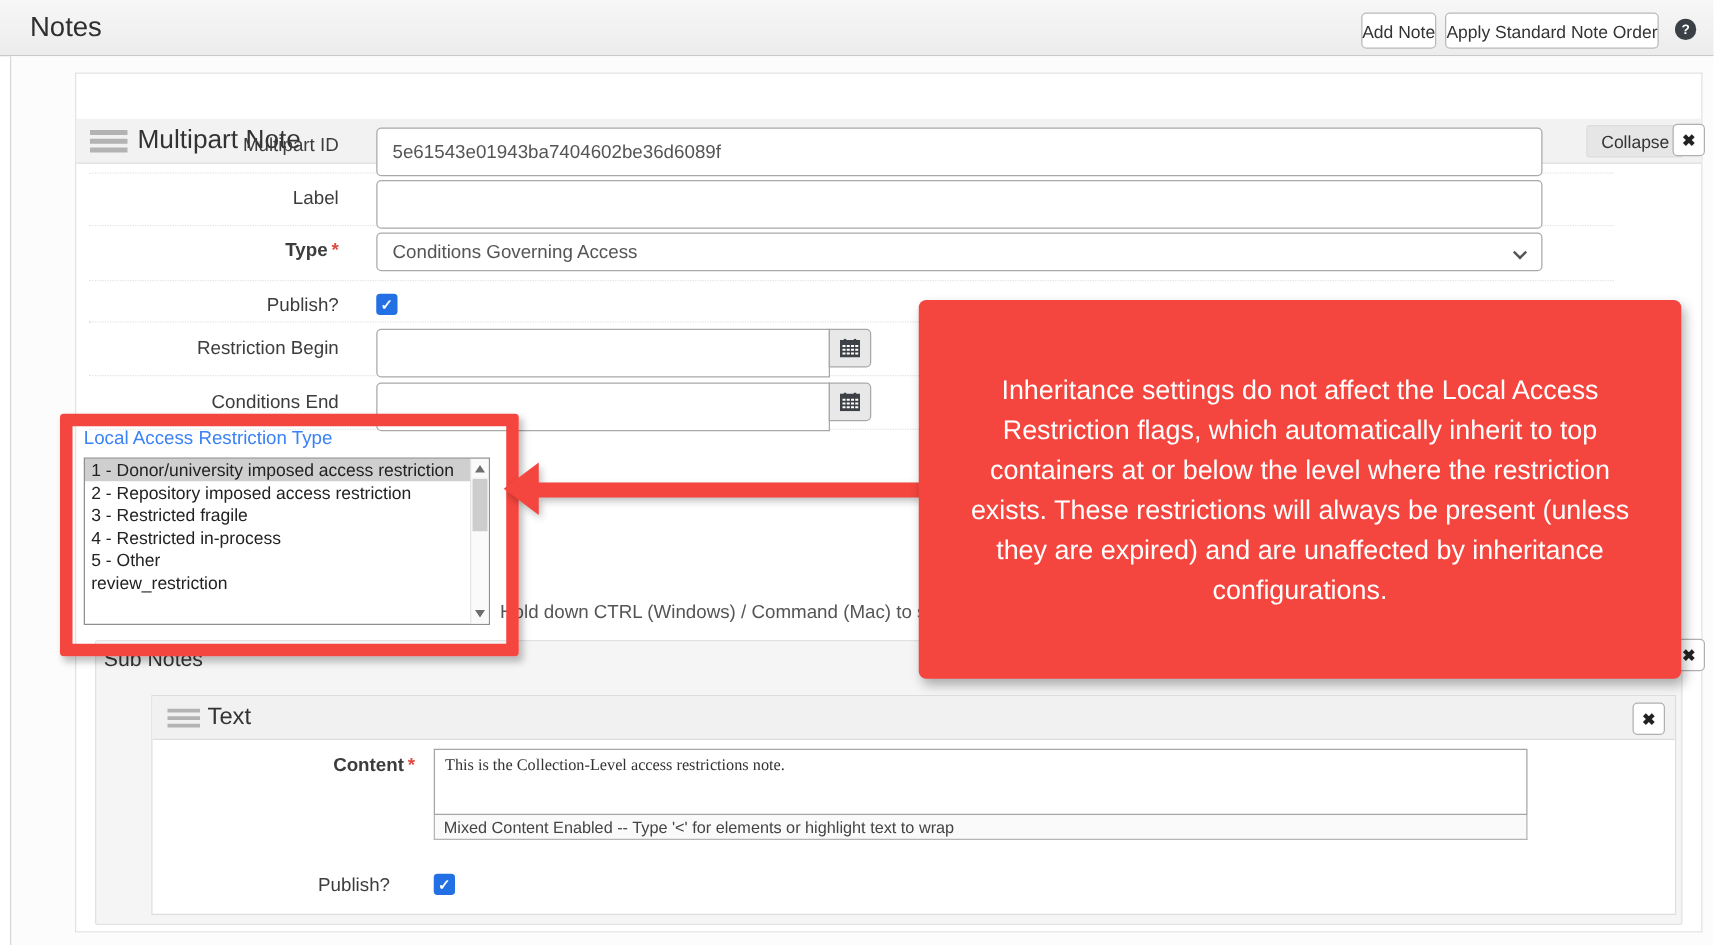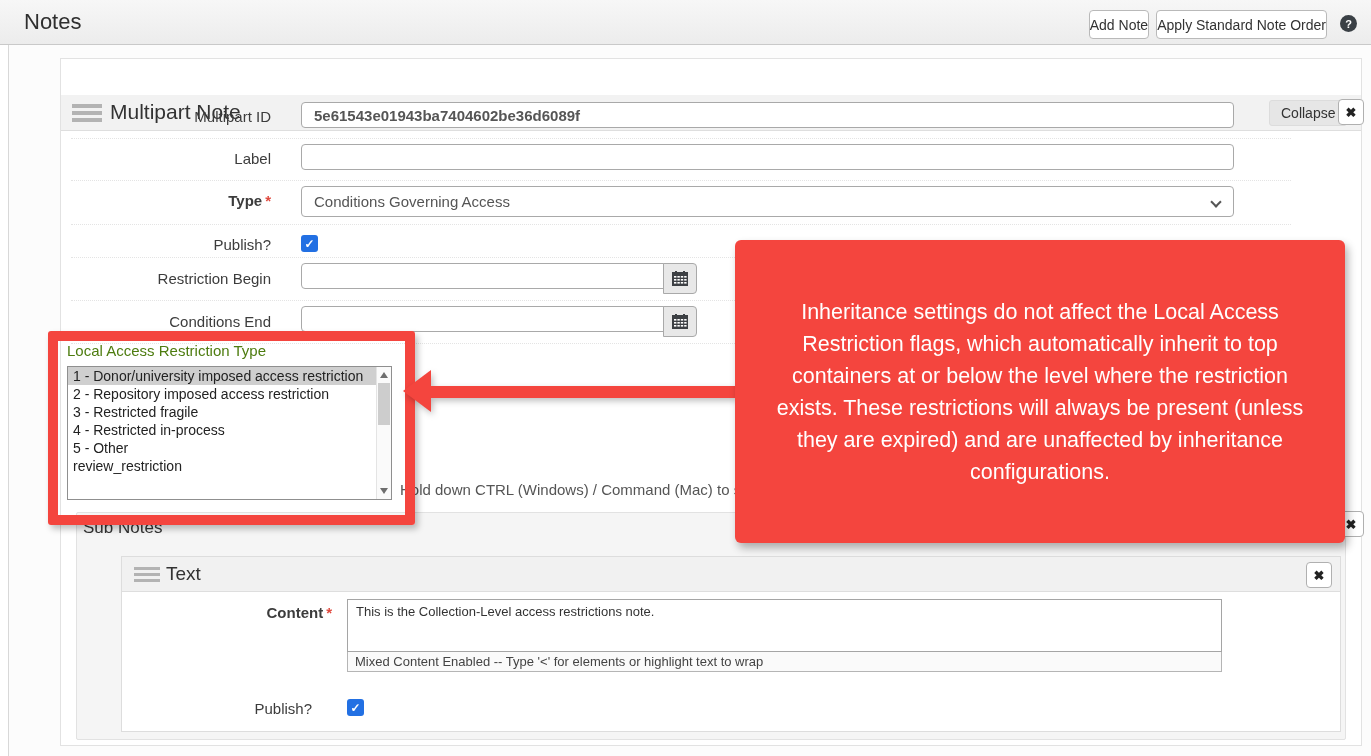--- a/index.html
+++ b/index.html
@@ -35,37 +35,37 @@
   .collapse-btn { position:absolute; left:1208px; top:5px; height:26px; padding:0 11px;
     background:#e6e6e6; border:1px solid #dcdcdc; border-radius:3px; font-size:14px; color:#333;
     display:inline-flex; align-items:center; cursor:pointer; }
   .close-btn { position:absolute; width:26px; height:26px; background:#fff; border:1px solid #b0b0b0;
     border-radius:4px; display:flex; align-items:center; justify-content:center; cursor:pointer; }
   .close-btn::before { content:"✖"; font-size:13px; font-weight:bold; color:#222; }
 
   
   .flabel { position:absolute; text-align:right; font-size:15px; color:#3c3c3c; }
   .req { color:#e04a3f; font-weight:bold; margin-left:3px; }
-  .tinput { position:absolute; height:26px; border:1px solid #a9a9a9; border-radius:4px;
+  .tinput { position:absolute; height:39px; border:1px solid #a9a9a9; border-radius:4px;
     background:#fff; font-family:"Liberation Sans",sans-serif; font-size:15px; color:#555;
-    padding:0 12px; outline:none;font-weight:bold; }
+    padding:0 12px; outline:none; }
   .sep { position:absolute; border-bottom:1px dotted #e4e4e4; height:1px; }
   .fselect { position:absolute; height:31px; border:1px solid #a9a9a9; border-radius:4px;
     background:#fff; font-size:15px; color:#555; display:flex; align-items:center; padding:0 12px; cursor:pointer; }
   .chev { position:absolute; right:13px; top:11px; width:8px; height:8px;
     border-right:2px solid #555; border-bottom:2px solid #555; transform:rotate(45deg); }
   .checkbox { position:absolute; width:17px; height:17px; background:#2270e3; border-radius:3px;
     display:flex; align-items:center; justify-content:center; cursor:pointer; }
   .checkbox::before { content:"✓"; color:#fff; font-size:12px; font-weight:bold; }
   .date-addon { position:absolute; width:34px; height:31px; background:#e8e8e8;
     border:1px solid #a9a9a9; border-radius:0 4px 4px 0; display:flex; align-items:center;
     justify-content:center; cursor:pointer; }
 
   
-  .mlist-label { position:absolute; left:67px; top:342px; font-size:15px; color:#4d7c0f; }
+  .mlist-label { position:absolute; left:67px; top:342px; font-size:15px; color:#3b82f6; }
   .mlist { position:absolute; left:67px; top:366px; width:325px; height:134px;
     background:#fff; border:1px solid #8f8f8f; overflow:hidden; }
   .mlist .opt { font-size:14px; color:#222; padding:1px 5px; white-space:nowrap; cursor:pointer; }
   .mlist .opt.selected { background:#cfcfcf; }
   .mscroll { position:absolute; right:0; top:0; width:15px; height:100%; background:#fafafa;
     border-left:1px solid #e4e4e4; }
   .mscroll .up, .mscroll .down { position:absolute; left:3px; width:0; height:0; }
   .mscroll .up { top:5px; border-left:4px solid transparent; border-right:4px solid transparent;
     border-bottom:6px solid #6e6e6e; }
   .mscroll .down { bottom:5px; border-left:4px solid transparent; border-right:4px solid transparent;
@@ -81,21 +81,21 @@
 
   .text-card { position:absolute; left:44px; top:43px; width:1220px; height:176px;
     background:#fff; border:1px solid #ddd; }
   .text-card-header { position:absolute; left:0; top:0; width:100%; height:35px;
     background:#f1f1f1; border-bottom:1px solid #dedede; }
   .text-card-title { position:absolute; left:44px; top:6px; font-size:19px; color:#333; }
   .text-drag { position:absolute; left:12px; top:10px; width:26px; }
   .text-drag i { display:block; height:3px; background:#b3b3b3; margin-bottom:3px; }
   .text-close { right:8px; top:5px; }
   .content-textarea { position:absolute; left:225px; top:42px; width:875px; height:53px;
-    border:1px solid #a5a5a5; background:#fff; font-family:Liberation Sans, sans-serif;
+    border:1px solid #a5a5a5; background:#fff; font-family:Liberation Serif, serif;
     font-size:13px; color:#333; padding:4px 8px; resize:none; outline:none; }
   .mixed-bar { position:absolute; left:225px; top:95px; width:875px; height:20px;
     background:#fafafa; border:1px solid #b5b5b5; border-top:none; font-size:13px; color:#444;
     display:flex; align-items:center; padding-left:7px; }
 
   
   .hl-rect { position:absolute; left:48px; top:331px; width:367px; height:194px;
     border:10px solid var(--red); border-radius:3px; box-shadow:3px 4px 6px rgba(0,0,0,0.25);
     z-index:5; pointer-events:none; }
   .arrow-wrap { position:absolute; left:0; top:0; z-index:6; filter:drop-shadow(2px 3px 3px rgba(0,0,0,0.25)); }

